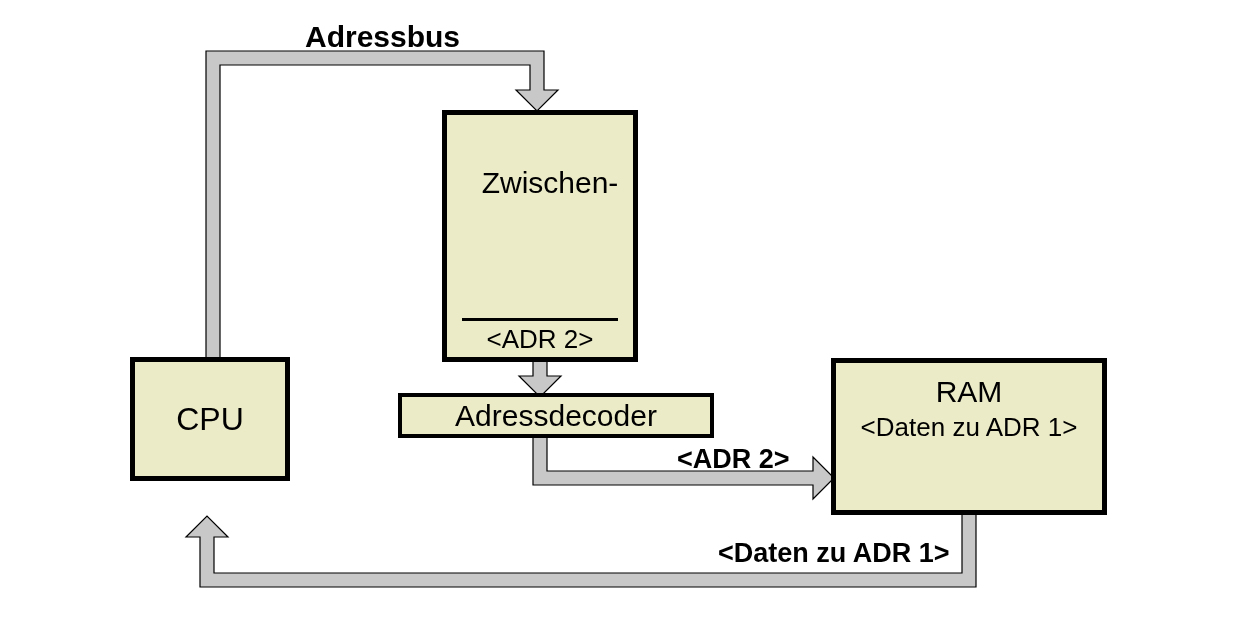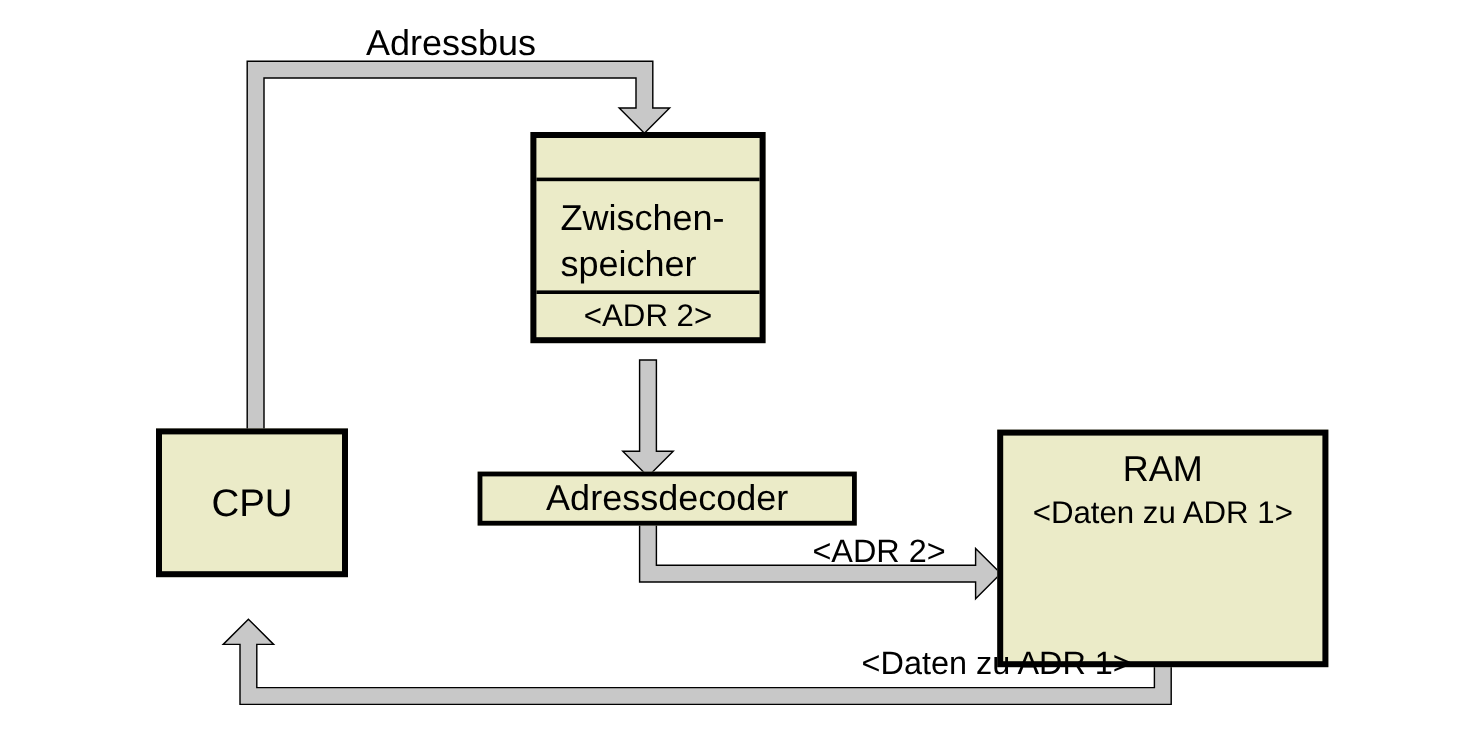--- a/index.html
+++ b/index.html
@@ -16,31 +16,31 @@
   }
   .buses{position:absolute;left:0;top:0;z-index:1;}
   .bus{fill:var(--bus-fill);stroke:var(--bus-outline);stroke-width:1.2;stroke-linejoin:miter;}
   .box{
     position:absolute; z-index:2; box-sizing:border-box;
     background:var(--box-fill); border:5px solid var(--box-border);
   }
   .cpu{left:130px;top:357px;width:160px;height:124px;
        display:flex;align-items:center;justify-content:center;
        font-size:32px;}
-  .buffer{left:442px;top:110px;width:196px;height:176px;display:flex;flex-direction:column;}
+  .buffer{left:442px;top:110px;width:196px;height:252px;display:flex;flex-direction:column;align-items:center;}
   .buf-top{height:33px;border-bottom:3px solid var(--box-border);}
   .buf-mid{flex:1;border-bottom:3px solid var(--box-border);
            padding:13px 0 0 20px;font-size:30px;line-height:38px;}
   .buf-bot{height:36px;display:flex;align-items:center;justify-content:center;font-size:26px;}
   .decoder{left:398px;top:393px;width:316px;height:45px;border-width:4px;
            display:flex;align-items:center;justify-content:center;font-size:30px;}
-  .ram{left:831px;top:358px;width:276px;height:198px;padding-top:10px;text-align:center;}
+  .ram{left:831px;top:358px;width:276px;height:157px;padding-top:10px;text-align:center;}
   .ram-title{font-size:30px;height:38px;line-height:38px;}
   .ram-row{font-size:26px;height:33px;line-height:33px;}
-  .flabel{position:absolute;z-index:3;white-space:nowrap;}
+  .flabel{position:absolute;z-index:3;white-space:nowrap;font-weight:bold;}
   .lbl-adressbus{left:305px;top:20px;font-size:30px;}
   .lbl-adr2{left:677px;top:444px;font-size:27px;}
   .lbl-datenbus{left:522px;top:533px;font-size:31px;}
   .lbl-datenadr1{left:718px;top:538px;font-size:27px;}
 </style>
 </head>
 <body>
 
 <div class="stage">
 
@@ -56,21 +56,20 @@
   </svg>
 
   <div class="box cpu">
     <span>CPU</span>
   </div>
 
   <div class="box buffer">
     <div class="buf-top"></div>
     <div class="buf-mid">
       <div>Zwischen-</div>
-      <div>speicher</div>
     </div>
     <div class="buf-bot">&lt;ADR 2&gt;</div>
   </div>
 
   <div class="box decoder">
     <span>Adressdecoder</span>
   </div>
 
   <div class="box ram">
     <div class="ram-title">RAM</div>

